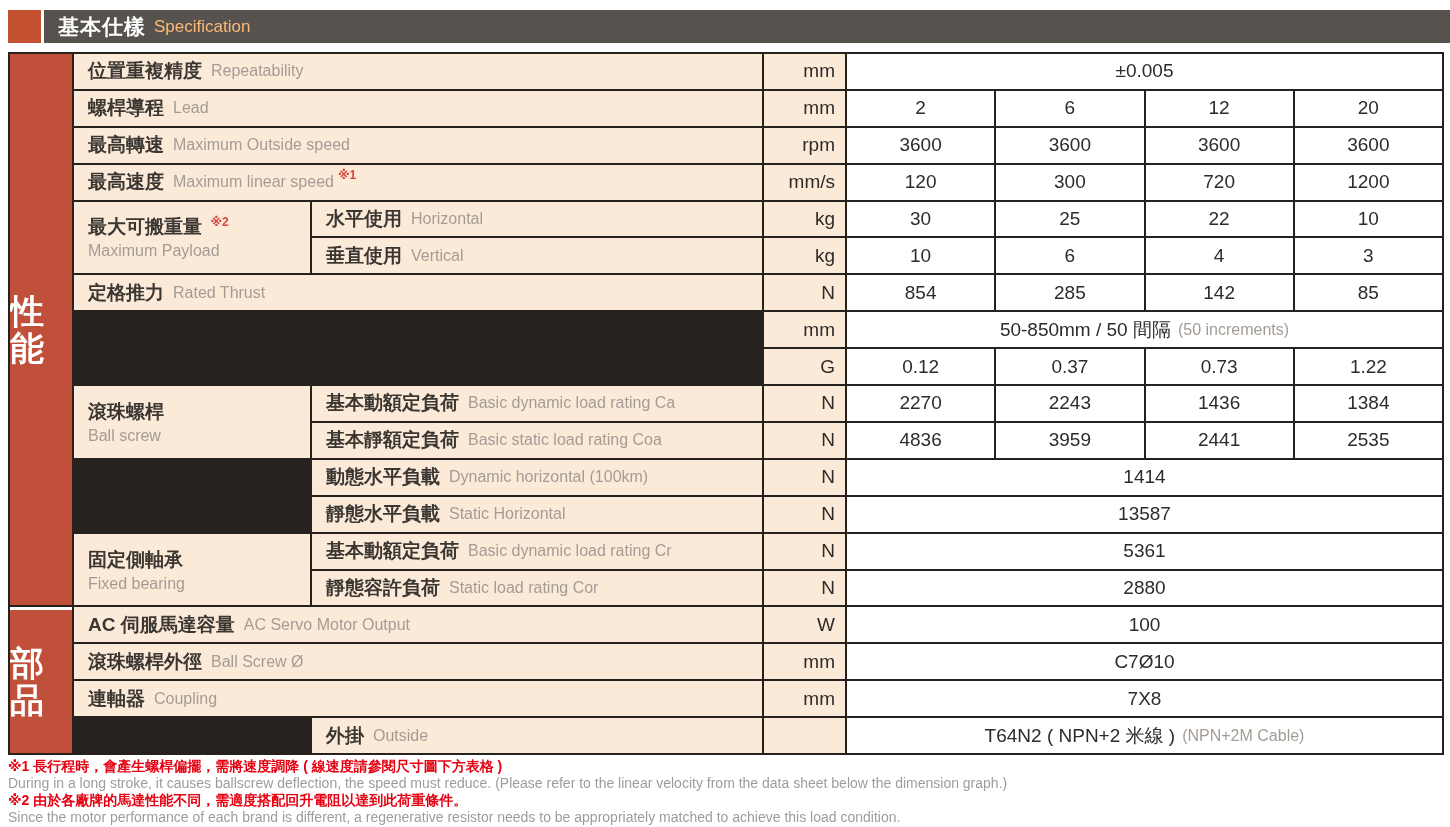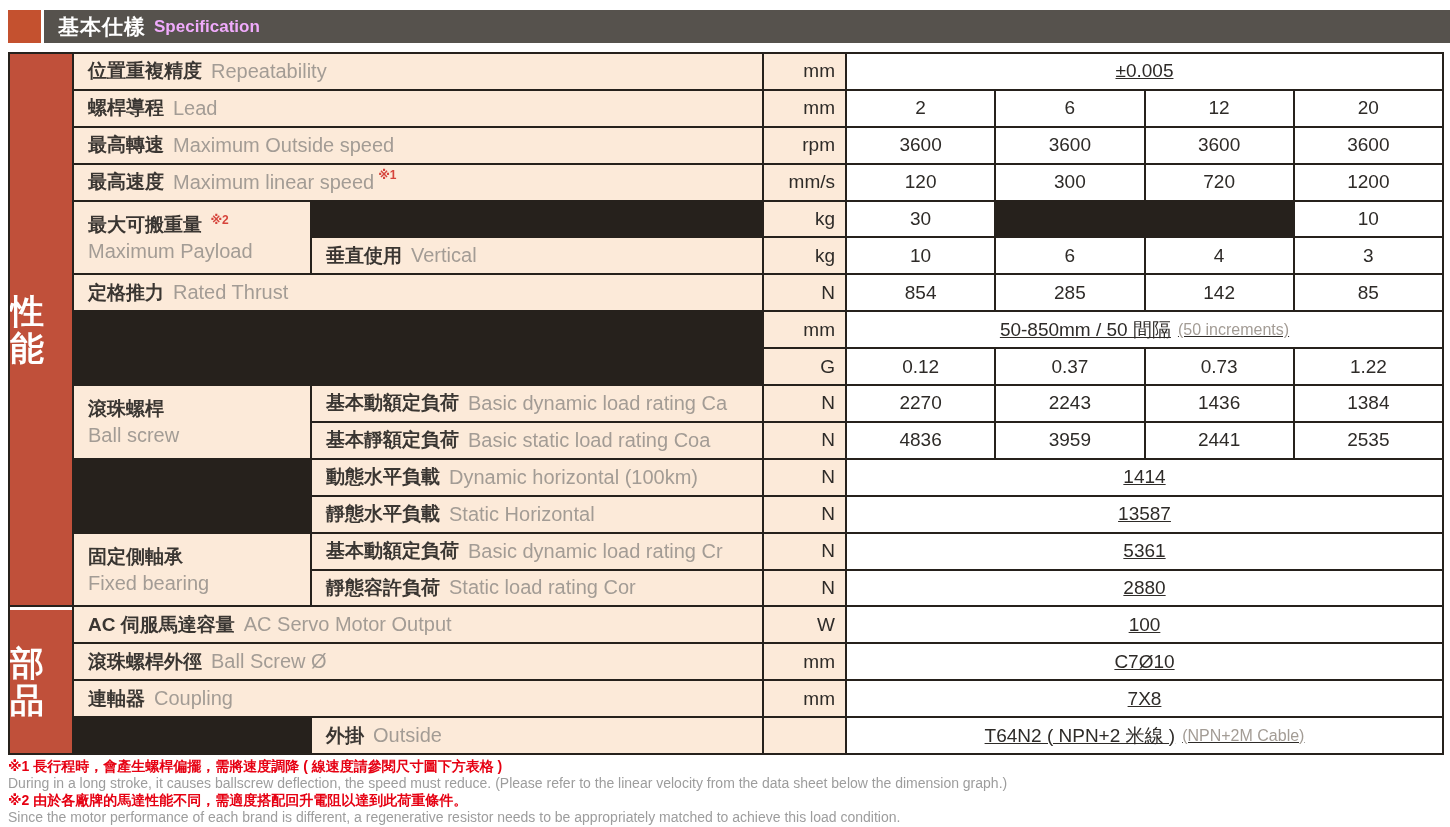--- a/index.html
+++ b/index.html
@@ -5,54 +5,54 @@
   * { box-sizing: border-box; margin: 0; padding: 0; }
   html,body { width:1450px; height:827px; background:#ffffff;
     font-family:"Liberation Sans","DejaVu Sans",sans-serif; }
   .page { position:relative; width:1450px; height:827px; overflow:hidden; }
 
   
   .header { position:absolute; left:0; top:2px; width:1450px; height:33px; display:flex;margin-top:8px; }
   .header-square { width:33px; height:33px; background:#c4512f; margin-left:8px; }
   .header-bar { flex:1; margin-left:3px; background:#56524d; display:flex; align-items:center; padding-left:14px; }
   .title-zh { color:#ffffff; font-weight:bold; font-size:21px; letter-spacing:1px; }
-  .title-en { color:#f0abfc; font-weight:bold; font-size:17px; margin-left:8px; }
+  .title-en { color:#fdba74; font-weight:normal; font-size:17px; margin-left:8px; }
 
   
   .spec { position:absolute; left:8px; top:52px; width:1436px; height:703px;
     border:2px solid #26211c; background:#26211c;
     display:grid; gap:2px;
     grid-template-columns:62px 236px 450px 81px repeat(4,1fr);
     grid-template-rows:repeat(19,1fr); }
 
   .cell { display:flex; align-items:center; overflow:hidden; }
   .lbl  { background:#fcead9; padding-left:14px; }
   .unit { background:#fcead9; justify-content:flex-end; padding-right:10px;
           font-size:19px; color:#2e2b28; }
   .val  { background:#ffffff; justify-content:center; font-size:19px; color:#2e2b28; }
 
   .zh { font-weight:bold; font-size:19px; color:#3a3632; white-space:nowrap; }
-  .en { font-size:20px; color:#a39c95; margin-left:9px; white-space:nowrap; }
+  .en { font-size:16px; color:#a39c95; margin-left:9px; white-space:nowrap; }
   .sup { color:#d6453c; font-weight:bold; font-size:12px; position:relative; top:-7px; margin-left:4px; }
 
   .group { flex-direction:column; align-items:flex-start; justify-content:center; }
   .group .en { margin-left:0; margin-top:2px; }
 
   .note { color:#a39c95; font-size:16px; margin-left:7px; white-space:nowrap; }
 
   
   .c-full { grid-column:2/4; }
   .c-la   { grid-column:2/3; }
   .c-lb   { grid-column:3/4; }
   .c-u    { grid-column:4/5; }
   .c-v1   { grid-column:5/6; }
   .c-v2   { grid-column:6/7; }
   .c-v3   { grid-column:7/8; }
   .c-v4   { grid-column:8/9; }
-  .c-vs   { grid-column:5/9;text-decoration:underline; }
+  .c-vs   { grid-column:5/9; }
 
   
   .side { grid-column:1/2; background:#c0503a; color:#ffffff;
     display:flex; flex-direction:column; align-items:center; justify-content:center;
     font-weight:bold; font-size:34px; line-height:1.08; }
   .side-parts { border-top:3px solid #ffffff; }
 
   
   .footnotes { position:absolute; left:8px; top:758px; width:1434px; }
   .fn-zh { color:#e60012; font-weight:bold; font-size:14px; line-height:17px; }
@@ -118,22 +118,28 @@
     <div class="cell val c-v3" style="grid-row:4">720</div>
     <div class="cell val c-v4" style="grid-row:4">1200</div>
 
     <div class="cell lbl group c-la" style="grid-row:5/7">
       <div>
         <span class="zh">最大可搬重量</span>
         <span class="sup">※2</span>
       </div>
       <span class="en">Maximum Payload</span>
     </div>
+    <div class="cell lbl c-lb" style="grid-row:5">
+      <span class="zh">水平使用</span>
+      <span class="en">Horizontal</span>
+    </div>
     <div class="cell unit c-u" style="grid-row:5">kg</div>
     <div class="cell val c-v1" style="grid-row:5">30</div>
+    <div class="cell val c-v2" style="grid-row:5">25</div>
+    <div class="cell val c-v3" style="grid-row:5">22</div>
     <div class="cell val c-v4" style="grid-row:5">10</div>
     <div class="cell lbl c-lb" style="grid-row:6">
       <span class="zh">垂直使用</span>
       <span class="en">Vertical</span>
     </div>
     <div class="cell unit c-u" style="grid-row:6">kg</div>
     <div class="cell val c-v1" style="grid-row:6">10</div>
     <div class="cell val c-v2" style="grid-row:6">6</div>
     <div class="cell val c-v3" style="grid-row:6">4</div>
     <div class="cell val c-v4" style="grid-row:6">3</div>

